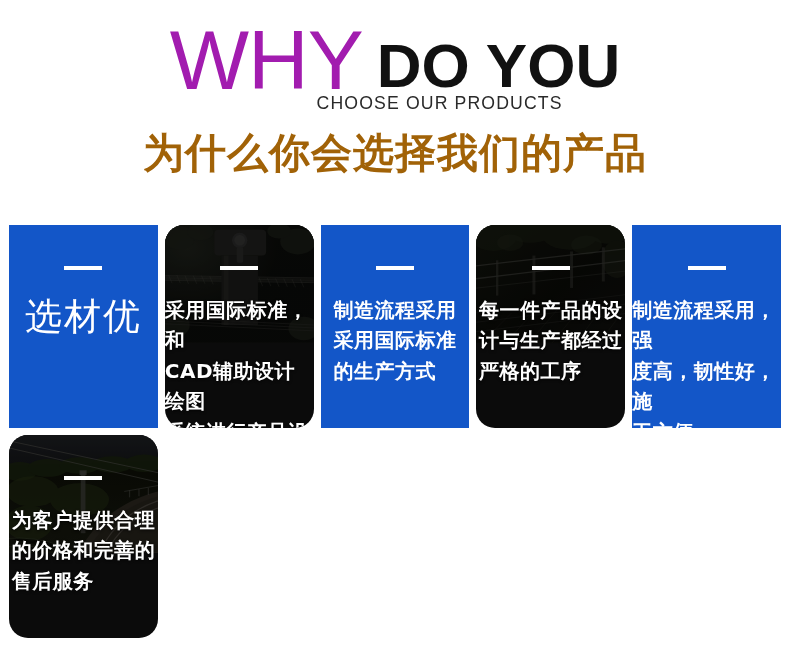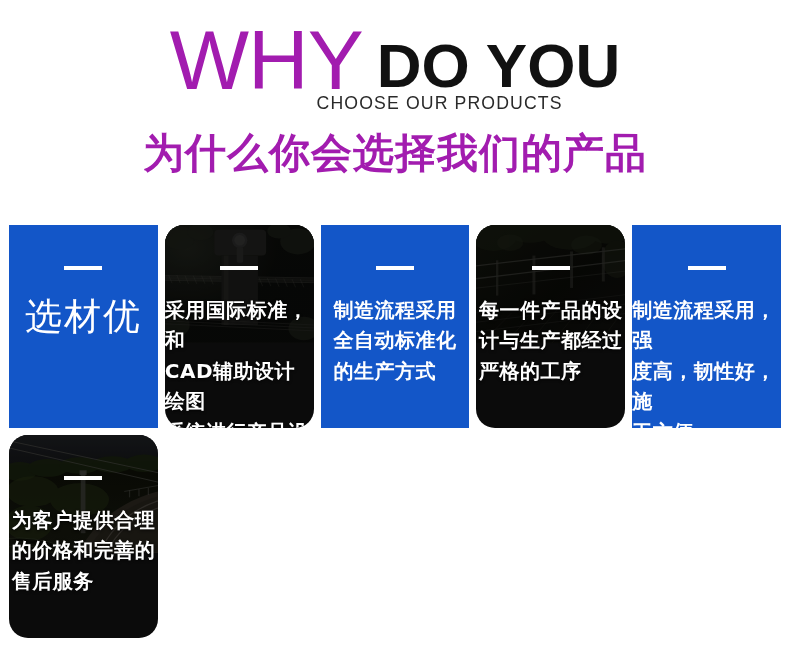--- a/index.html
+++ b/index.html
@@ -33,21 +33,21 @@
     text-align:center;
     font-size:19px; font-weight:500; color:#2a2a2a;
     letter-spacing:1.2px;
     transform:scaleX(0.93); transform-origin:center;
     padding-left:96px;
   }
 
   .subtitle-cn {
     position:absolute; top:126px; left:0; width:790px;
     text-align:center;
-    font-size:41px; font-weight:bold; color:#a21caf;
+    font-size:41px; font-weight:bold; color:#a16207;
     letter-spacing:1px;
     font-family:"DejaVu Sans", "Liberation Sans", sans-serif;
   }
 
   
   .grid {
     position:absolute; left:9px; top:225px;
     width:772px; height:413px;
     display:grid;
     grid-template-columns:1fr 1fr 1fr 1fr 1fr;
@@ -192,21 +192,21 @@
         <div class="cell-text">采用国际标准，和
 CAD辅助设计绘图
 系统进行产品设计</div>
       </div>
     </div>
 
     <div class="cell cell-blue">
       <div class="cell-inner">
         <div class="dash"></div>
         <div class="cell-text">制造流程采用
-全自动标准化
+采用国际标准
 的生产方式</div>
       </div>
     </div>
 
     <div class="cell cell-photo">
       <svg class="photo-art" viewBox="0 0 253 200" preserveAspectRatio="none">
         <defs>
           <linearGradient id="g4bg" x1="0" y1="0" x2="1" y2="1">
             <stop offset="0%" stop-color="#16180f"></stop>
             <stop offset="55%" stop-color="#0c0d09"></stop>

